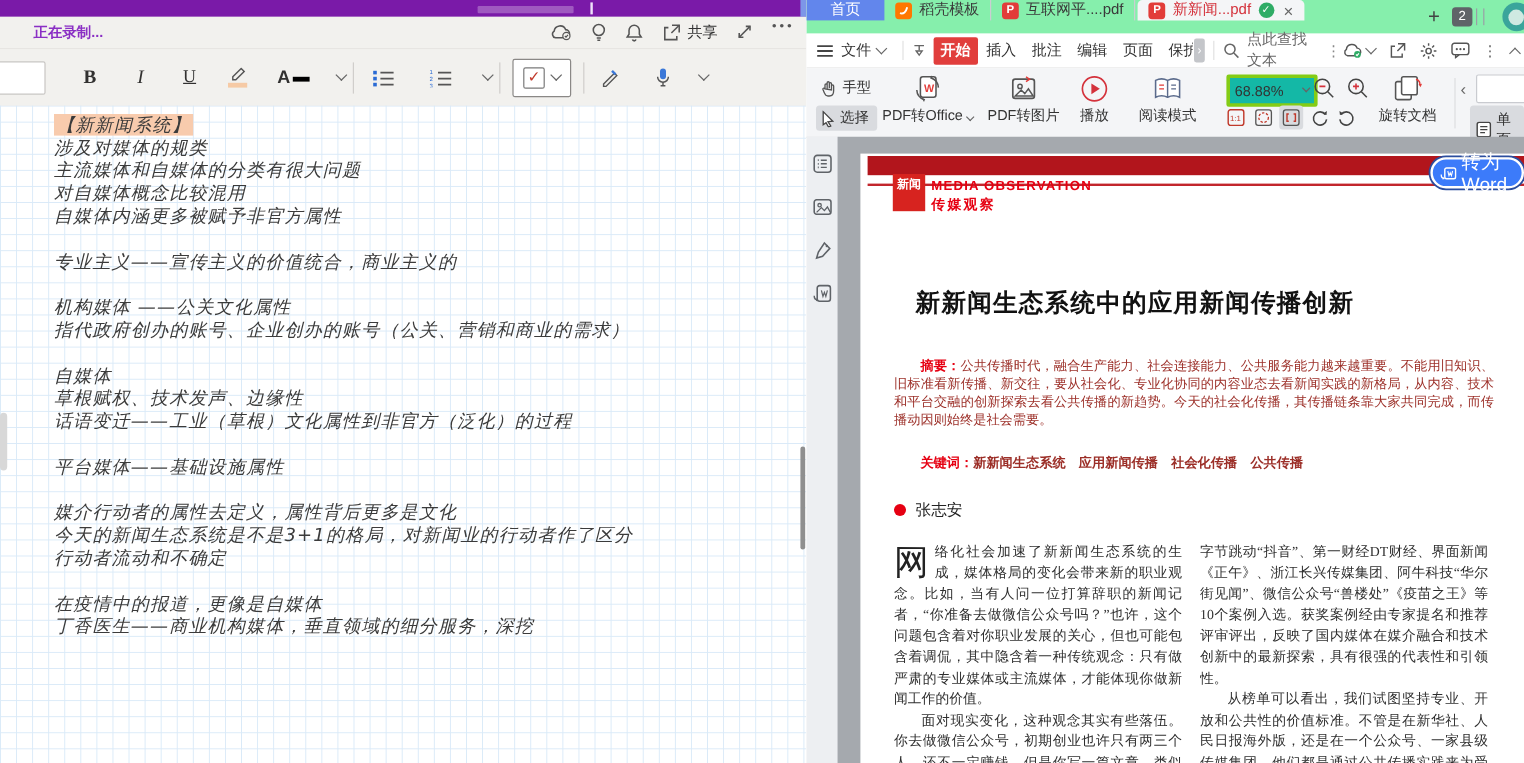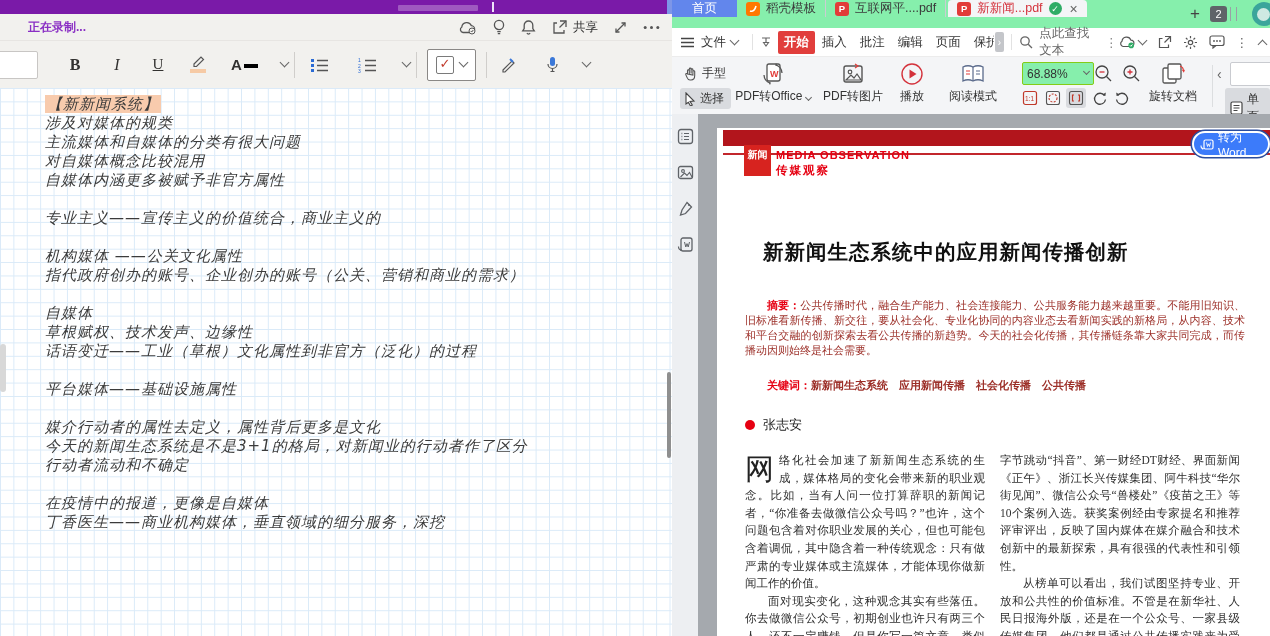--- a/index.html
+++ b/index.html
@@ -11,21 +11,21 @@
   .cv.up{transform:rotate(-135deg);margin-top:4px}
 
   
   .win-left{position:absolute;left:0;top:0;width:672px;height:636px;background:#f2f1ee}
   .titlebar{height:14px;background:#7a1aa8;position:relative}
   .tb-remnant{position:absolute;left:398px;top:5px;width:80px;height:6px;background:rgba(255,255,255,.28);border-radius:1px}
   .tb-caret{position:absolute;left:492px;top:2px;width:1.5px;height:10px;background:#efe2fa}
   .tb-edge{position:absolute;right:0;top:0;width:5px;height:14px;background:#7d96e8}
   .nt-bar1{height:26px;display:flex;align-items:center;background:#f2f1ee;border-bottom:1px solid #e7e5e2;position:relative}
   .recording{color:#8a2fc4;font-size:12px;margin-left:28px;font-weight:bold}
-  .nt-icons{margin-left:auto;display:flex;align-items:center;gap:15px;margin-right:12px;color:#444}
+  .nt-icons{margin-left:auto;display:flex;gap:15px;margin-right:12px;color:#444}
   .share-lab{font-size:12.5px;color:#333;margin-left:-10px}
   .nt-bar2{height:47px;display:flex;align-items:center;background:#f2f1ee;border-bottom:1px solid #d8d6d3;position:relative}
   .styebox{width:46px;height:26px;background:#fff;border:1px solid #c8c6c4;border-radius:2px;margin-left:-10px}
   .fmt{display:flex;align-items:center;justify-content:center;width:30px;height:30px;color:#323130}
   .fmt.b{font-weight:bold;font-size:16px;font-family:"Liberation Serif",serif}
   .fmt.i{font-style:italic;font-size:16px;font-family:"Liberation Serif",serif}
   .fmt.u{font-size:15px;text-decoration:underline;font-family:"Liberation Serif",serif}
   .vline{width:1px;height:26px;background:#d0cecb;margin:0 6px}
   .acolor{font-size:15px;font-weight:bold;line-height:12px;text-align:center}
   .acolor .bar{display:block;width:14px;height:4px;margin:2px auto 0}
@@ -65,38 +65,38 @@
   .msep{width:1px;height:16px;background:#e2e2e2;margin:0 7px}
   .searchtxt{color:#666;margin-left:6px}
   .mright{margin-left:auto;display:flex;align-items:center;gap:11px;padding-right:4px;color:#555}
   .ribbon{height:57px;background:#f4f5f7;border-bottom:1px solid #dcdee0;position:relative;font-size:12px;color:#333}
   .toolrow{position:absolute;display:flex;align-items:center;gap:5px}
   .selbtn{background:#d9dbdf;border-radius:3px;padding:2px 7px 2px 4px;display:flex;align-items:center;gap:4px}
   .handbtn{padding:2px 7px 2px 4px;display:flex;align-items:center;gap:4px}
   .bigbtn{position:absolute;top:3px;width:78px;text-align:center}
   .bigbtn .bicon{height:28px;display:flex;align-items:center;justify-content:center}
   .bigbtn .blab{font-size:12px;margin-top:2px;white-space:nowrap}
-  .zoombox{position:absolute;left:350px;top:5px;width:62px;height:21px;background:#86efac;border:1px solid #84cc16;border-radius:2px;display:flex;align-items:center;justify-content:space-between;padding:0 4px;font-size:12px}
+  .zoombox{position:absolute;left:350px;top:5px;width:62px;height:21px;background:#14b8a6;border:3px solid #84cc16;border-radius:2px;display:flex;align-items:center;justify-content:space-between;padding:0 4px;font-size:12px}
   .fitbtn{width:20px;height:20px;border-radius:3px;display:flex;align-items:center;justify-content:center}
   .fitbtn.on{background:#d9dbdf}
   .rvline{position:absolute;left:540px;top:8px;width:1px;height:42px;background:#dcdee0}
   .pageinput{position:absolute;left:558px;top:5px;width:44px;height:22px;background:#fff;border:1px solid #c9cbd0;border-radius:2px}
   .singlebtn{position:absolute;left:553px;top:31px;background:#d9dbdf;border-radius:3px;padding:3px 7px 3px 5px;display:flex;align-items:center;gap:4px}
   .side{position:absolute;left:0;top:114px;width:26px;height:522px;background:#edeff2;border-right:1px solid #e0e2e5}
   .sicon{margin:0 auto;width:18px;height:18px;display:flex;align-items:center;justify-content:center}
   .docarea{position:absolute;left:26px;top:114px;width:572px;height:522px;background:#a5a9ae;overflow:hidden}
   .page{position:absolute;left:19px;top:14px;width:610px;height:520px;background:#fff;font-family:"Liberation Serif","DejaVu Serif",serif}
   .redbar{position:absolute;left:6px;right:0;top:2px;height:16px;background:#b2151c}
   .redline{position:absolute;left:6px;right:0;top:25px;height:2px;background:#c2262c}
   .stamp{position:absolute;left:27px;top:17px;width:27px;height:31px;background:#d7231f;border-radius:0;color:#fff;
          font-size:10px;font-weight:bold;line-height:11px;text-align:center;padding-top:4px;box-sizing:border-box;font-family:"Liberation Sans",sans-serif}
   .brand-en{position:absolute;left:59px;top:21px;color:#e60012;font-weight:bold;font-size:11px;letter-spacing:1px;font-family:"Liberation Sans",sans-serif}
   .brand-cn{position:absolute;left:59px;top:35px;color:#e60012;font-weight:bold;font-size:11.5px;letter-spacing:2px;font-family:"Liberation Sans",sans-serif}
   .toword{position:absolute;left:494px;top:17px;height:22px;background:#3c7bfa;border:2px solid #fff;border-radius:14px;
-          box-shadow:0 0 0 1.5px #2b4d9e;color:#fff;font-size:12px;display:flex;align-items:center;gap:4px;padding:0 9px 0 6px;
+          box-shadow:0 0 0 1.5px #2b4d9e;color:#fff;font-size:16px;display:flex;align-items:center;gap:4px;padding:0 9px 0 6px;
           font-family:"Liberation Sans",sans-serif;z-index:5}
   .ptitle{position:absolute;left:46px;top:110px;font-size:20.5px;font-weight:bold;color:#111;letter-spacing:1px;white-space:nowrap;font-family:"Liberation Sans","DejaVu Sans",sans-serif}
   .pabstract{position:absolute;left:28px;top:170px;width:500px;font-size:11px;line-height:15px;color:#9c2f28;text-align:justify;text-indent:2em}
   .pabstract .lab,.pkeywords .lab{color:#e60012;font-weight:bold}
   .pkeywords{position:absolute;left:28px;top:250px;width:500px;font-size:11px;color:#9c2f28;text-indent:2em;font-weight:bold}
   .pauthor{position:absolute;left:28px;top:288px;display:flex;align-items:center;gap:8px;font-size:13px;color:#222;font-family:"Liberation Sans",sans-serif}
   .adot{width:10px;height:10px;border-radius:50%;background:#e60012}
   .col{position:absolute;top:324px;width:240px;height:196px;overflow:hidden;font-size:11.5px;line-height:17.6px;color:#2e2e2e;text-align:justify}
   .col p{margin:0;text-indent:2em}
   .col p.first{text-indent:0}

